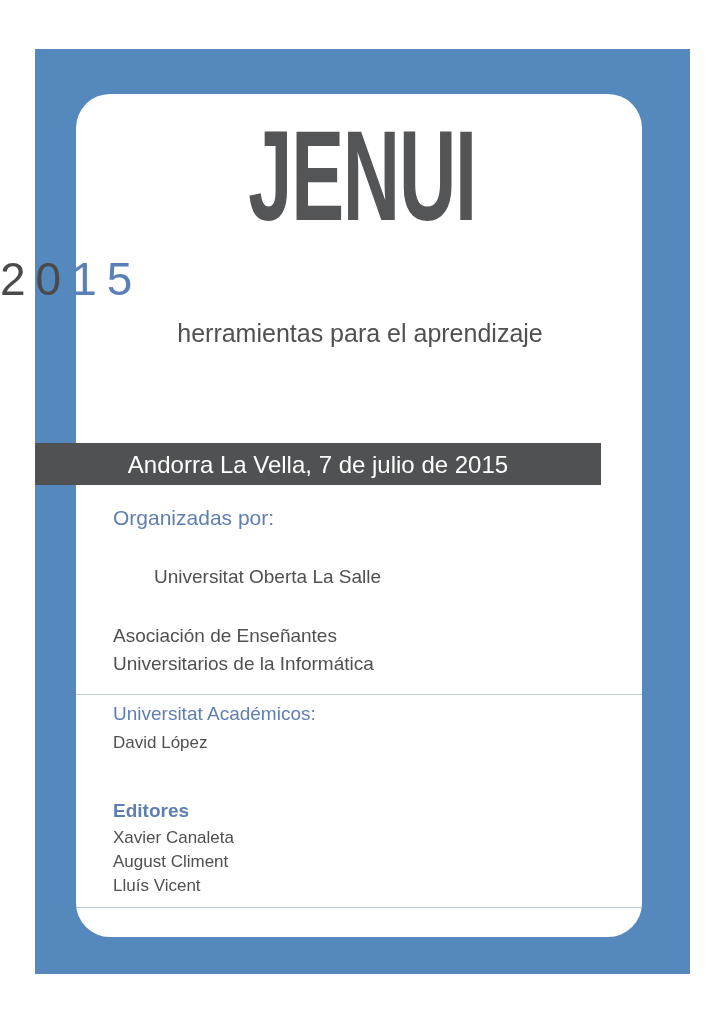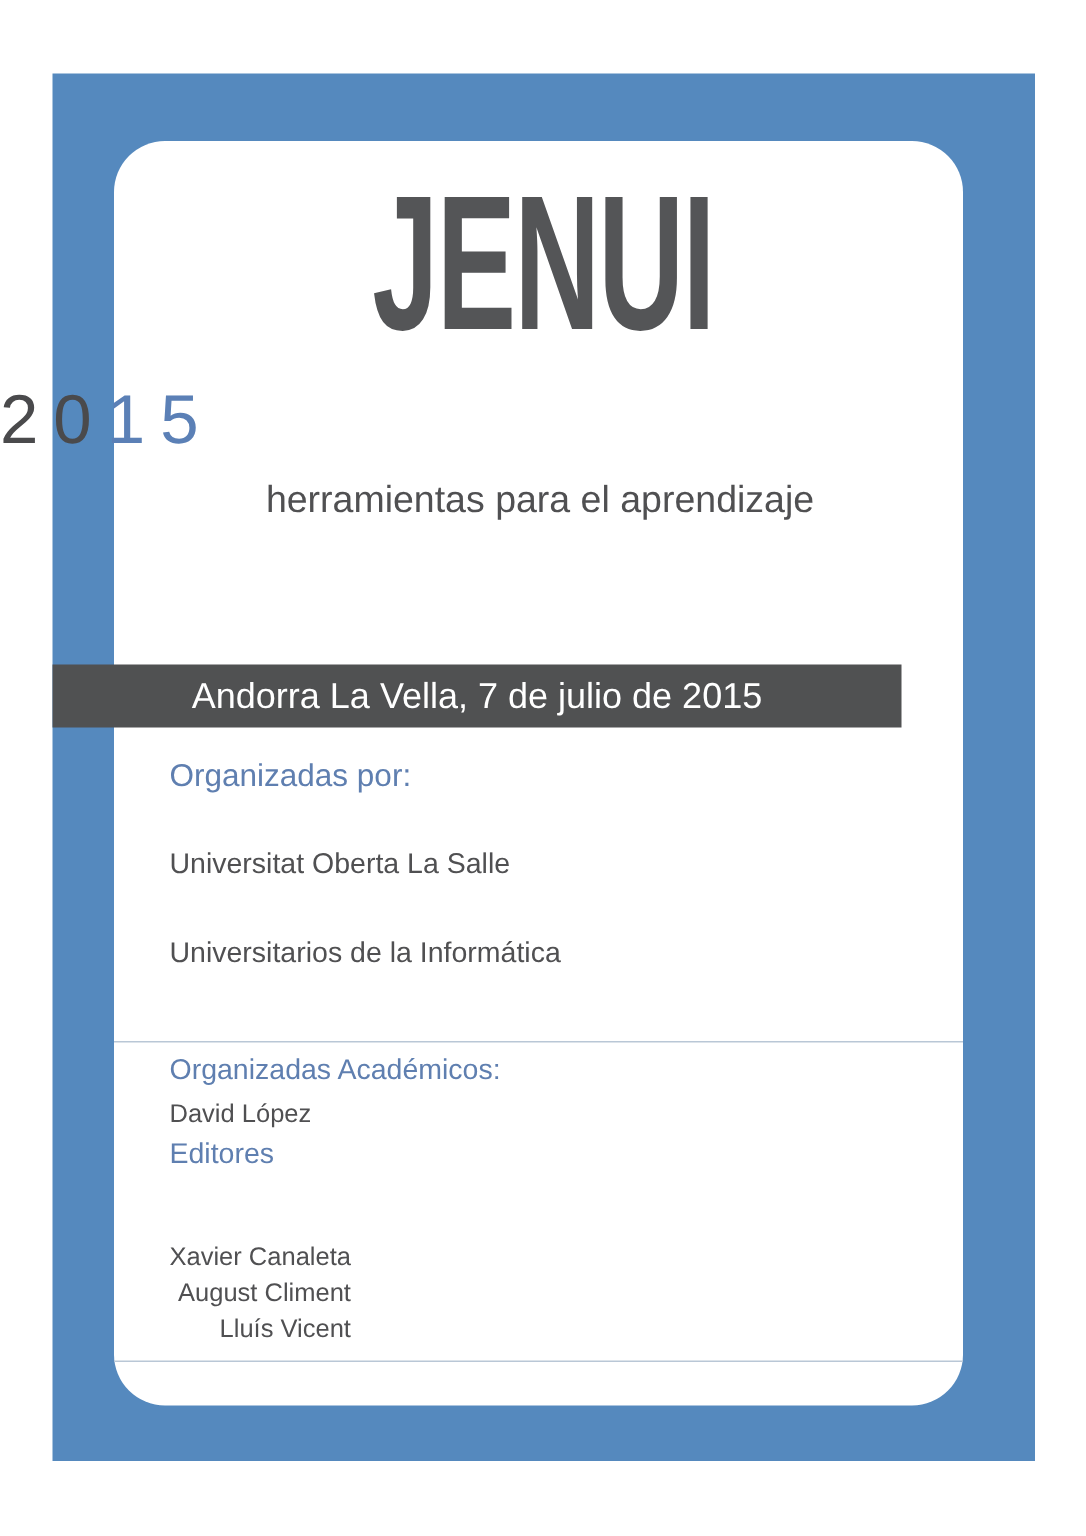--- a/index.html
+++ b/index.html
@@ -4,31 +4,31 @@
 <style>
   html,body{margin:0;padding:0;background:#ffffff;}
   body{width:724px;height:1024px;position:relative;overflow:hidden;font-family:"Liberation Sans",sans-serif;}
   .frame{position:absolute;left:35px;top:49px;width:655px;height:925px;background:#5589be;}
   .card{position:absolute;left:76px;top:94px;width:566px;height:843px;background:#ffffff;border-radius:34px;}
   .title{position:absolute;left:0;top:112px;width:724px;text-align:center;font-family:"Liberation Sans",sans-serif;font-weight:bold;font-size:128px;line-height:1;color:#545557;transform:scaleX(0.62);transform-origin:center;letter-spacing:-2px;}
   .year{position:absolute;left:0;top:256px;width:724px;font-size:46px;line-height:1;color:#4a4a4c;letter-spacing:10px;}
   .year .blue{color:#5b80b6;}
   .subtitle{position:absolute;left:80px;top:316px;width:560px;text-align:center;font-size:25px;line-height:34px;color:#505052;}
   .band{position:absolute;left:35px;top:443px;width:566px;height:42px;background:#505152;color:#ffffff;text-align:center;font-size:24px;line-height:44px;}
-  .section{position:absolute;left:113px;color:#505052;text-align:right;}
+  .section{position:absolute;left:113px;color:#505052;}
   .h-blue{color:#5f7fb0;}
   .org-head{top:506px;font-size:21px;}
-  .org1{top:566px;font-size:19px;}
+  .org1{top:566px;font-size:19px;margin-left:41px;}
   .org2{top:622px;font-size:19px;line-height:28px;}
   .divider{position:absolute;left:76px;width:566px;height:1px;background:#b9c7d6;}
   .d1{top:694px;}
   .d2{top:907px;}
   .resp-head{top:703px;font-size:19px;}
   .resp-list{top:731px;font-size:17px;line-height:24px;}
-  .ed-head{top:759px;font-size:19px;}
+  .ed-head{top:800px;font-size:19px;font-weight:bold;}
   .ed-list{top:826px;font-size:17px;line-height:24px;}
   .ed-list div,.resp-list div{white-space:nowrap;}
 </style>
 </head>
 <body>
 
 <div class="frame"></div>
 <div class="card"></div>
 
 <div class="title">JENUI</div>
@@ -37,26 +37,27 @@
 
 <div class="subtitle">
   <div>herramientas para el aprendizaje</div>
 </div>
 
 <div class="band">Andorra La Vella, 7 de julio de 2015</div>
 
 <div class="section h-blue org-head">Organizadas por:</div>
 <div class="section org1">Universitat Oberta La Salle</div>
 <div class="section org2">
+  <div>Asociación de Enseñantes</div>
   <div>Universitarios de la Informática</div>
 </div>
 
 <div class="divider d1"></div>
 
-<div class="section h-blue resp-head">Organizadas Académicos:</div>
+<div class="section h-blue resp-head">Universitat Académicos:</div>
 <div class="section resp-list">
   <div>David López</div>
 </div>
 
 <div class="section h-blue ed-head">Editores</div>
 <div class="section ed-list">
   <div>Xavier Canaleta</div>
   <div>August Climent</div>
   <div>Lluís Vicent</div>
 </div>

